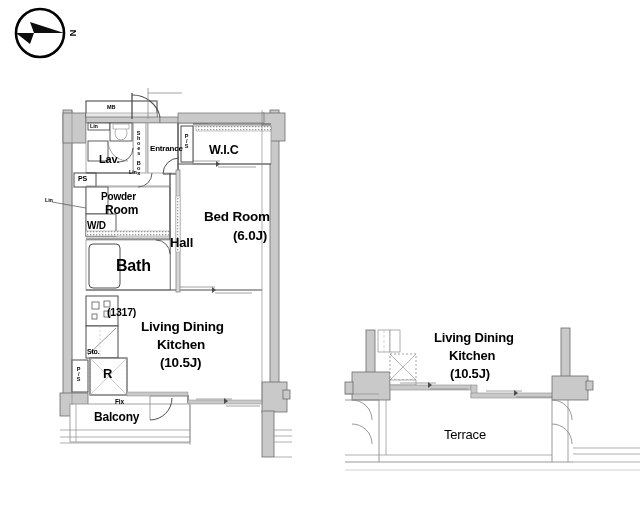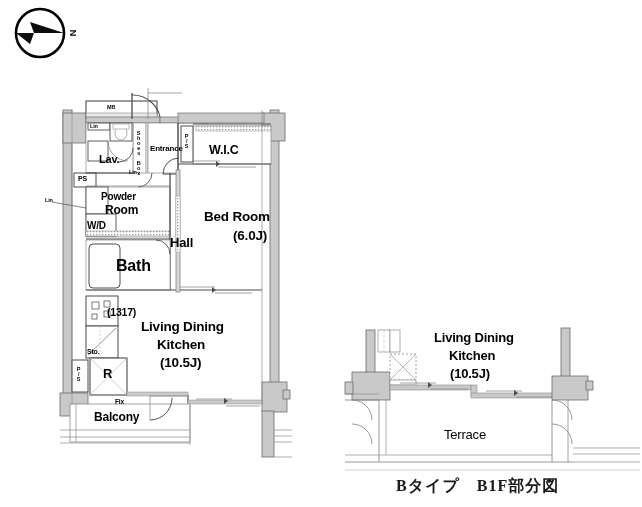--- a/index.html
+++ b/index.html
@@ -340,15 +340,14 @@
   <div class="lbl lbl-mini" style="left:115px; top:399px; font-size:6.5px;">Fix</div>
 
   <div class="lbl lbl-tiny" style="left:94px; top:411px; font-size:12px;">Balcony</div>
 
   <div class="lbl lbl-room" style="left:434px; top:331px; font-size:13px;">Living Dining</div>
   <div class="lbl lbl-room" style="left:449px; top:349px; font-size:13px;">Kitchen</div>
   <div class="lbl lbl-room" style="left:450px; top:367px; font-size:13px;">(10.5J)</div>
 
   <div class="lbl lbl-room" style="left:444px; top:428px; font-size:13px; font-weight:400;text-align:center;">Terrace</div>
 
-  <div class="lbl lbl-caption" style="left:396px; top:478px;">Bタイプ　B1F部分図</div>
 
 </div>
 
 </body></html>

